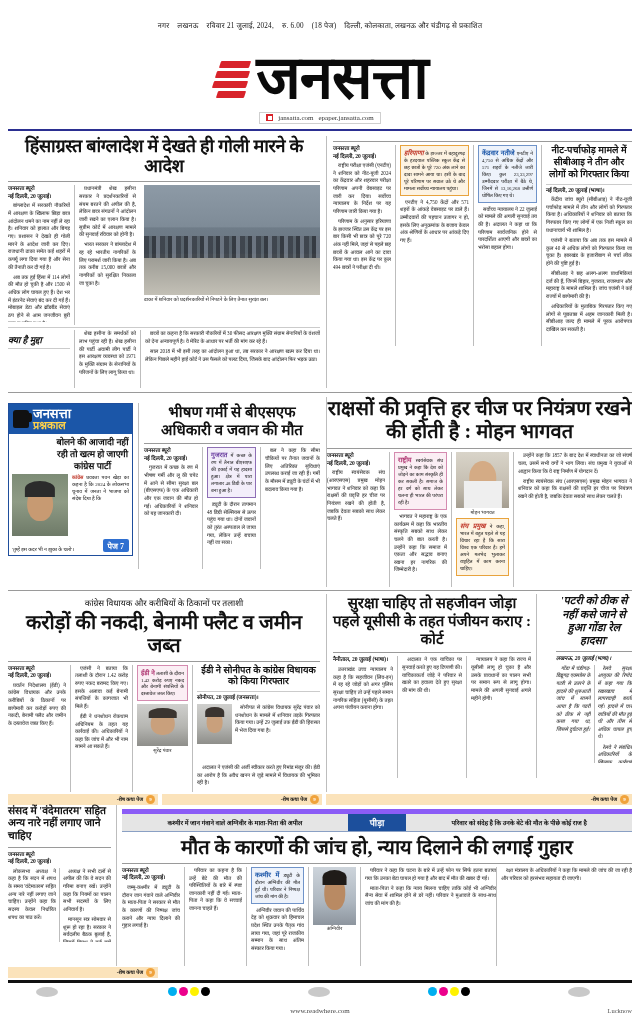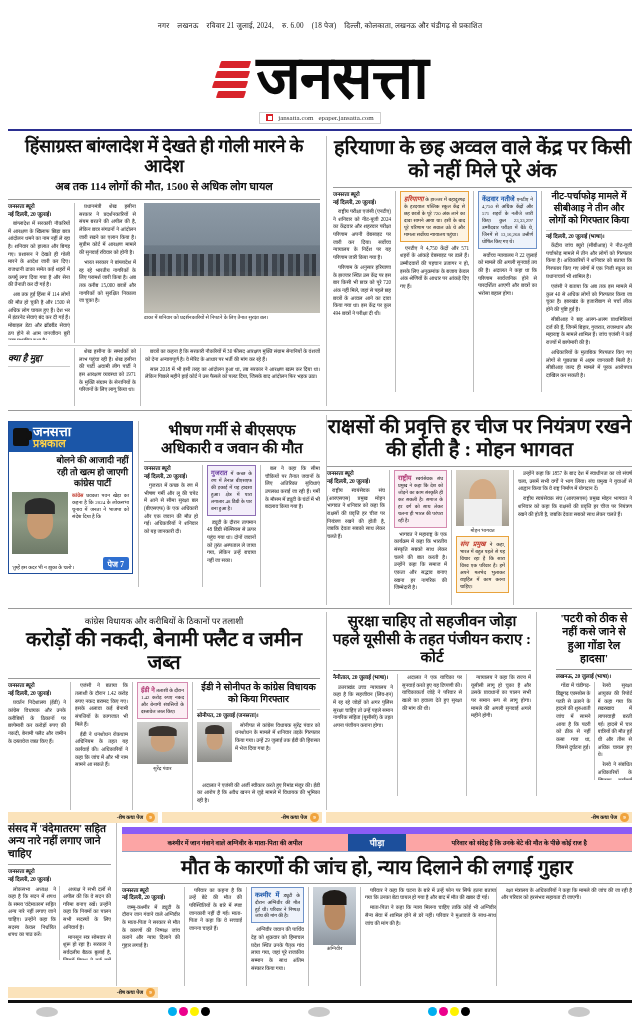--- a/index.html
+++ b/index.html
@@ -363,22 +363,22 @@
   .box-pink .bx-title { color:#b03a74; font-weight:bold; font-size:6.5px; }
 
   .label-rule {
     display:flex; align-items:center; gap:4px; margin: 3px 0 2px;
   }
   .label-rule .lr-text { font-size:9px; font-weight:bold; white-space:nowrap; }
 
   
   .peeda-band {
     display:flex; align-items:stretch;
-    background:#fca5a5;
-    border-top:7px solid #8b5cf6;
+    background:#e5e5e5;
+    border-top:5px solid #8b5cf6;
     border-bottom:1px solid #8aa0c4;
     margin-top:4px;
   }
   .peeda-band .pb-side {
     flex:1; display:flex; align-items:center; justify-content:center;
     font-size:6.4px; font-weight:bold; text-align:center; padding:2px 4px;
   }
   .peeda-band .pb-center {
     background:#1c4f9c; color:#fff;
     font-size:9px; font-weight:bold;
@@ -456,21 +456,20 @@
       <span>epaper.jansatta.com</span>
     </div>
   </div>
   <div class="rule-blue"></div>
 
   <div class="band">
     <div class="row" style="margin-top:5px;">
 
       <div style="width:318px; padding-right:6px; box-sizing:border-box;">
         <div class="head-xl">हिंसाग्रस्त बांग्लादेश में देखते ही गोली मारने के आदेश</div>
-        <div class="subhead">अब तक 114 लोगों की मौत, 1500 से अधिक लोग घायल</div>
         <div class="hrule" style="margin:5px 0 3px;"></div>
 
         <div class="row">
           <div style="width:66px; padding-right:4px; box-sizing:border-box;">
             <div class="byline">
               <div>जनसत्ता ब्यूरो</div>
               <div>नई दिल्ली, 20 जुलाई।</div>
             </div>
             <div class="body-col" style="height:120px;">
               <p>बांग्लादेश में सरकारी नौकरियों में आरक्षण के खिलाफ छिड़ा छात्र आंदोलन थमने का नाम नहीं ले रहा है। शनिवार को हालात और बिगड़ गए। प्रशासन ने देखते ही गोली मारने के आदेश जारी कर दिए। राजधानी ढाका समेत कई शहरों में कर्फ्यू लगा दिया गया है और सेना की तैनाती कर दी गई है।</p>
@@ -508,21 +507,20 @@
           <div class="vrule" style="flex:1; padding-left:4px; box-sizing:border-box;">
             <div class="body-col" style="height:58px;">
               <p>छात्रों का कहना है कि सरकारी नौकरियों में 30 फीसद आरक्षण मुक्ति संग्राम सेनानियों के वंशजों को देना अन्यायपूर्ण है। वे मेरिट के आधार पर भर्ती की मांग कर रहे हैं।</p>
               <p>साल 2018 में भी इसी तरह का आंदोलन हुआ था, तब सरकार ने आरक्षण खत्म कर दिया था। लेकिन पिछले महीने हाई कोर्ट ने उस फैसले को पलट दिया, जिसके बाद आंदोलन फिर भड़क उठा।</p>
             </div>
           </div>
         </div>
       </div>
 
       <div class="vrule" style="flex:1; padding-left:6px; box-sizing:border-box;">
-        <div class="head-lg">हरियाणा के छह अव्वल वाले केंद्र पर किसी को नहीं मिले पूरे अंक</div>
         <div class="hrule" style="margin:5px 0 3px;"></div>
 
         <div class="row">
           <div style="width:62px; padding-right:4px; box-sizing:border-box;">
             <div class="byline">
               <div>जनसत्ता ब्यूरो</div>
               <div>नई दिल्ली, 20 जुलाई।</div>
             </div>
             <div class="body-col" style="height:175px;">
               <p>राष्ट्रीय परीक्षा एजंसी (एनटीए) ने शनिवार को नीट-यूजी 2024 का केंद्रवार और शहरवार परीक्षा परिणाम अपनी वेबसाइट पर जारी कर दिया। सर्वोच्च न्यायालय के निर्देश पर यह परिणाम जारी किया गया है।</p>
@@ -750,21 +748,21 @@
                 </div>
               </div>
               <div class="vrule" style="flex:1; padding-left:4px; box-sizing:border-box;">
                 <div class="body-col" style="height:122px;">
                   <p>न्यायालय ने कहा कि राज्य में यूसीसी लागू हो चुका है और उसके प्रावधानों का पालन सभी पर समान रूप से लागू होगा। मामले की अगली सुनवाई अगले महीने होगी।</p>
                 </div>
               </div>
             </div>
           </div>
 
-          <div class="vrule" style="width:96px; flex:0 0 auto; padding-left:19px; box-sizing:border-box;">
+          <div class="vrule" style="width:96px; flex:0 0 auto; padding-left:19px; box-sizing:border-box;font-style:italic;">
             <div class="head-sm">'पटरी को ठीक से नहीं कसे जाने से हुआ गोंडा रेल हादसा'</div>
             <div class="hrule" style="margin:4px 0 3px;"></div>
             <div class="byline">लखनऊ, 20 जुलाई (भाषा)।</div>
             <div class="row">
               <div style="flex:1; padding-right:3px; box-sizing:border-box;">
                 <div class="body-col" style="height:98px;">
                   <p>गोंडा में चंडीगढ़-डिब्रूगढ़ एक्सप्रेस के पटरी से उतरने के हादसे की शुरुआती जांच में सामने आया है कि पटरी को ठीक से नहीं कसा गया था, जिससे दुर्घटना हुई।</p>
                 </div>
               </div>
               <div class="vrule" style="flex:1; padding-left:3px; box-sizing:border-box;">

